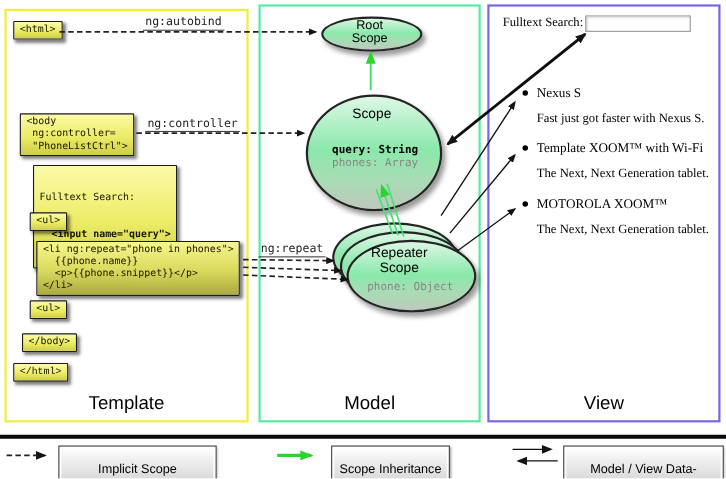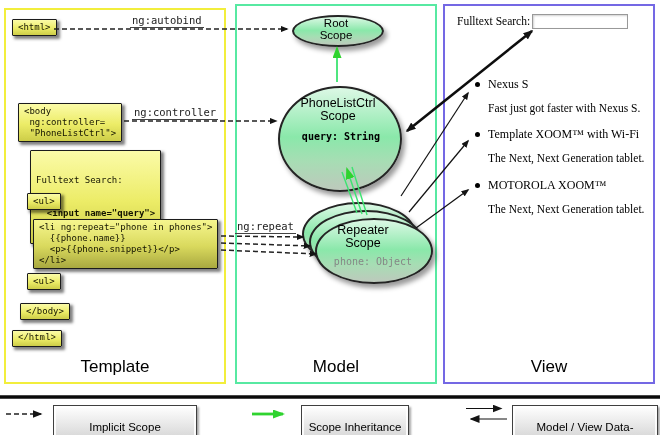--- a/index.html
+++ b/index.html
@@ -92,25 +92,25 @@
   <div class="ell" id="e-phone"></div>
   <div class="ell" id="e-rep1"></div>
   <div class="ell" id="e-rep2"></div>
   <div class="ell" id="e-rep3"></div>
 
   <div class="ell-name" id="t-root">
     <div>Root</div>
     <div>Scope</div>
   </div>
   <div class="ell-name" id="t-phone-name">
-    <div>PhoneListCtrl</div>
     <div>Scope</div>
   </div>
   <div class="ell-props" id="t-phone-props">
     <div class="prop-bold">query: String</div>
+    <div class="prop-gray">phones: Array</div>
   </div>
   <div class="ell-name" id="t-rep-name">
     <div>Repeater</div>
     <div>Scope</div>
   </div>
   <div class="ell-props" id="t-rep-prop">phone: Object</div>
 
   <div class="code" id="b-html">&lt;html&gt;</div>
   <div class="code" id="b-body">&lt;body
  ng:controller=

